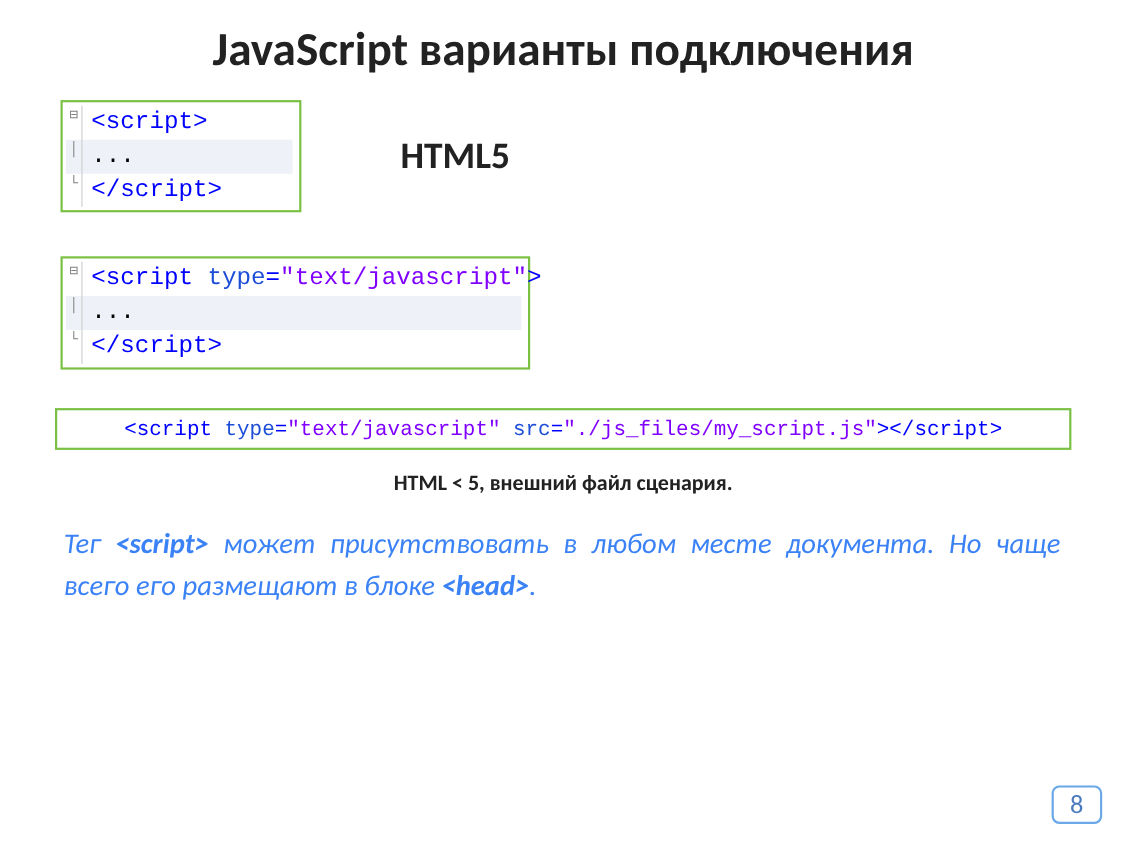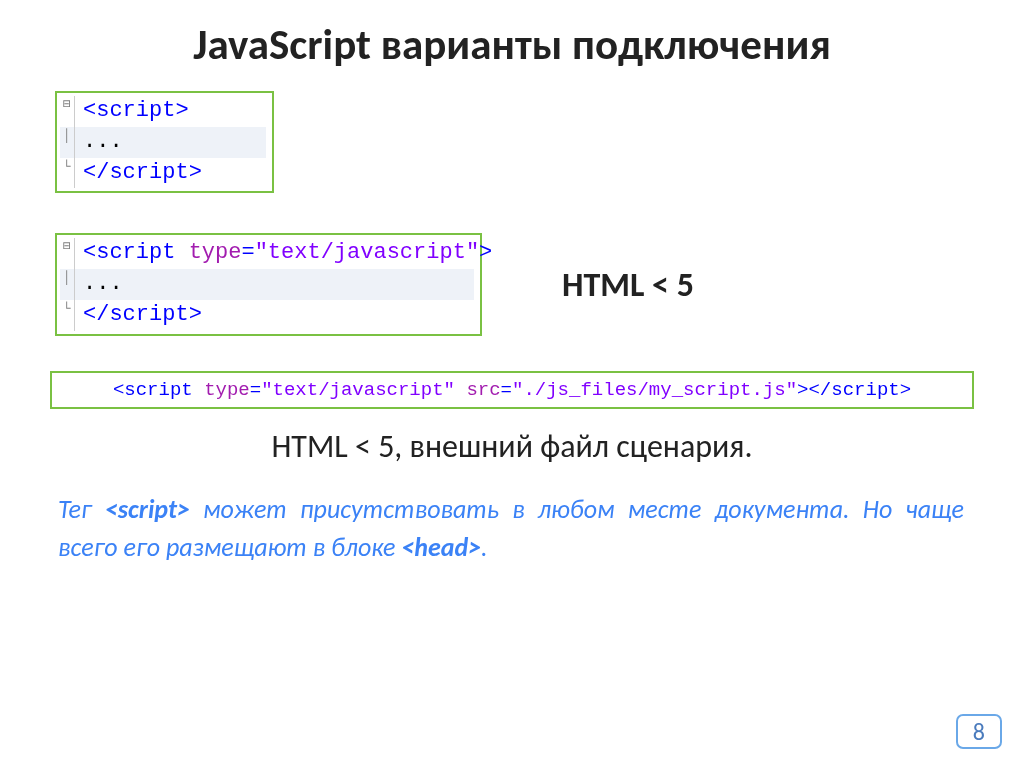--- a/index.html
+++ b/index.html
@@ -46,43 +46,43 @@
     color: #808080;
     text-align: center;
     border-right: 1px solid #ccc;
     margin-right: 4px;
     font-family: "Courier New", monospace;
     position: relative;
     flex-shrink: 0;
   }
   .row-alt { background: #eef2f8; }
   .tag { color: #0000ff; }
-  .attr { color: #a21caf; }
+  .attr { color: #1d4ed8; }
   .str { color: #8000ff; }
   .txt { color: #000; }
   .label {
     font-size: 34px;
     font-weight: bold;
     color: #222;
   }
   .label1 { margin-left: 90px; }
   .section2 {
     display: flex;
     align-items: center;
     margin-left: 55px;
     margin-top: 40px;
   }
   .label2 { margin-left: 80px; }
   .section3 {
     margin-top: 35px;
     text-align: center;
   }
   .caption3 {
-    font-size: 32px;
-    font-weight: normal;
+    font-size: 20px;
+    font-weight: bold;
     margin-top: 18px;
     color: #222;
     text-align: center;
   }
   .body-text {
     font-size: 26px;
     font-style: italic;
     text-align: justify;
     margin: 25px 60px 0 58px;
     line-height: 1.45;
@@ -116,38 +116,38 @@
     </div>
     <div class="code-row row-alt">
       <div class="gutter">│</div>
       <div class="code-line txt">...</div>
     </div>
     <div class="code-row">
       <div class="gutter">└</div>
       <div class="code-line"><span class="tag">&lt;/</span><span class="tag">script</span><span class="tag">&gt;</span></div>
     </div>
   </div>
+  <div class="label label1">HTML5</div>
 </div>
 
 <div class="section2">
   <div class="code-box box2">
     <div class="code-row">
       <div class="gutter">⊟</div>
       <div class="code-line"><span class="tag">&lt;</span><span class="tag">script</span><span> </span><span class="attr">type</span><span class="tag">=</span><span class="str">"text/javascript"</span><span class="tag">&gt;</span></div>
     </div>
     <div class="code-row row-alt">
       <div class="gutter">│</div>
       <div class="code-line txt">...</div>
     </div>
     <div class="code-row">
       <div class="gutter">└</div>
       <div class="code-line"><span class="tag">&lt;/</span><span class="tag">script</span><span class="tag">&gt;</span></div>
     </div>
   </div>
-  <div class="label label2">HTML &lt; 5</div>
 </div>
 
 <div class="section3">
   <div class="code-box box3">
     <div class="code-line"><span class="tag">&lt;</span><span class="tag">script</span><span> </span><span class="attr">type</span><span class="tag">=</span><span class="str">"text/javascript"</span><span> </span><span class="attr">src</span><span class="tag">=</span><span class="str">"./js_files/my_script.js"</span><span class="tag">&gt;</span><span class="tag">&lt;/</span><span class="tag">script</span><span class="tag">&gt;</span></div>
   </div>
   <div class="caption3">HTML &lt; 5, внешний файл сценария.</div>
 </div>
 
 <div class="body-text">

